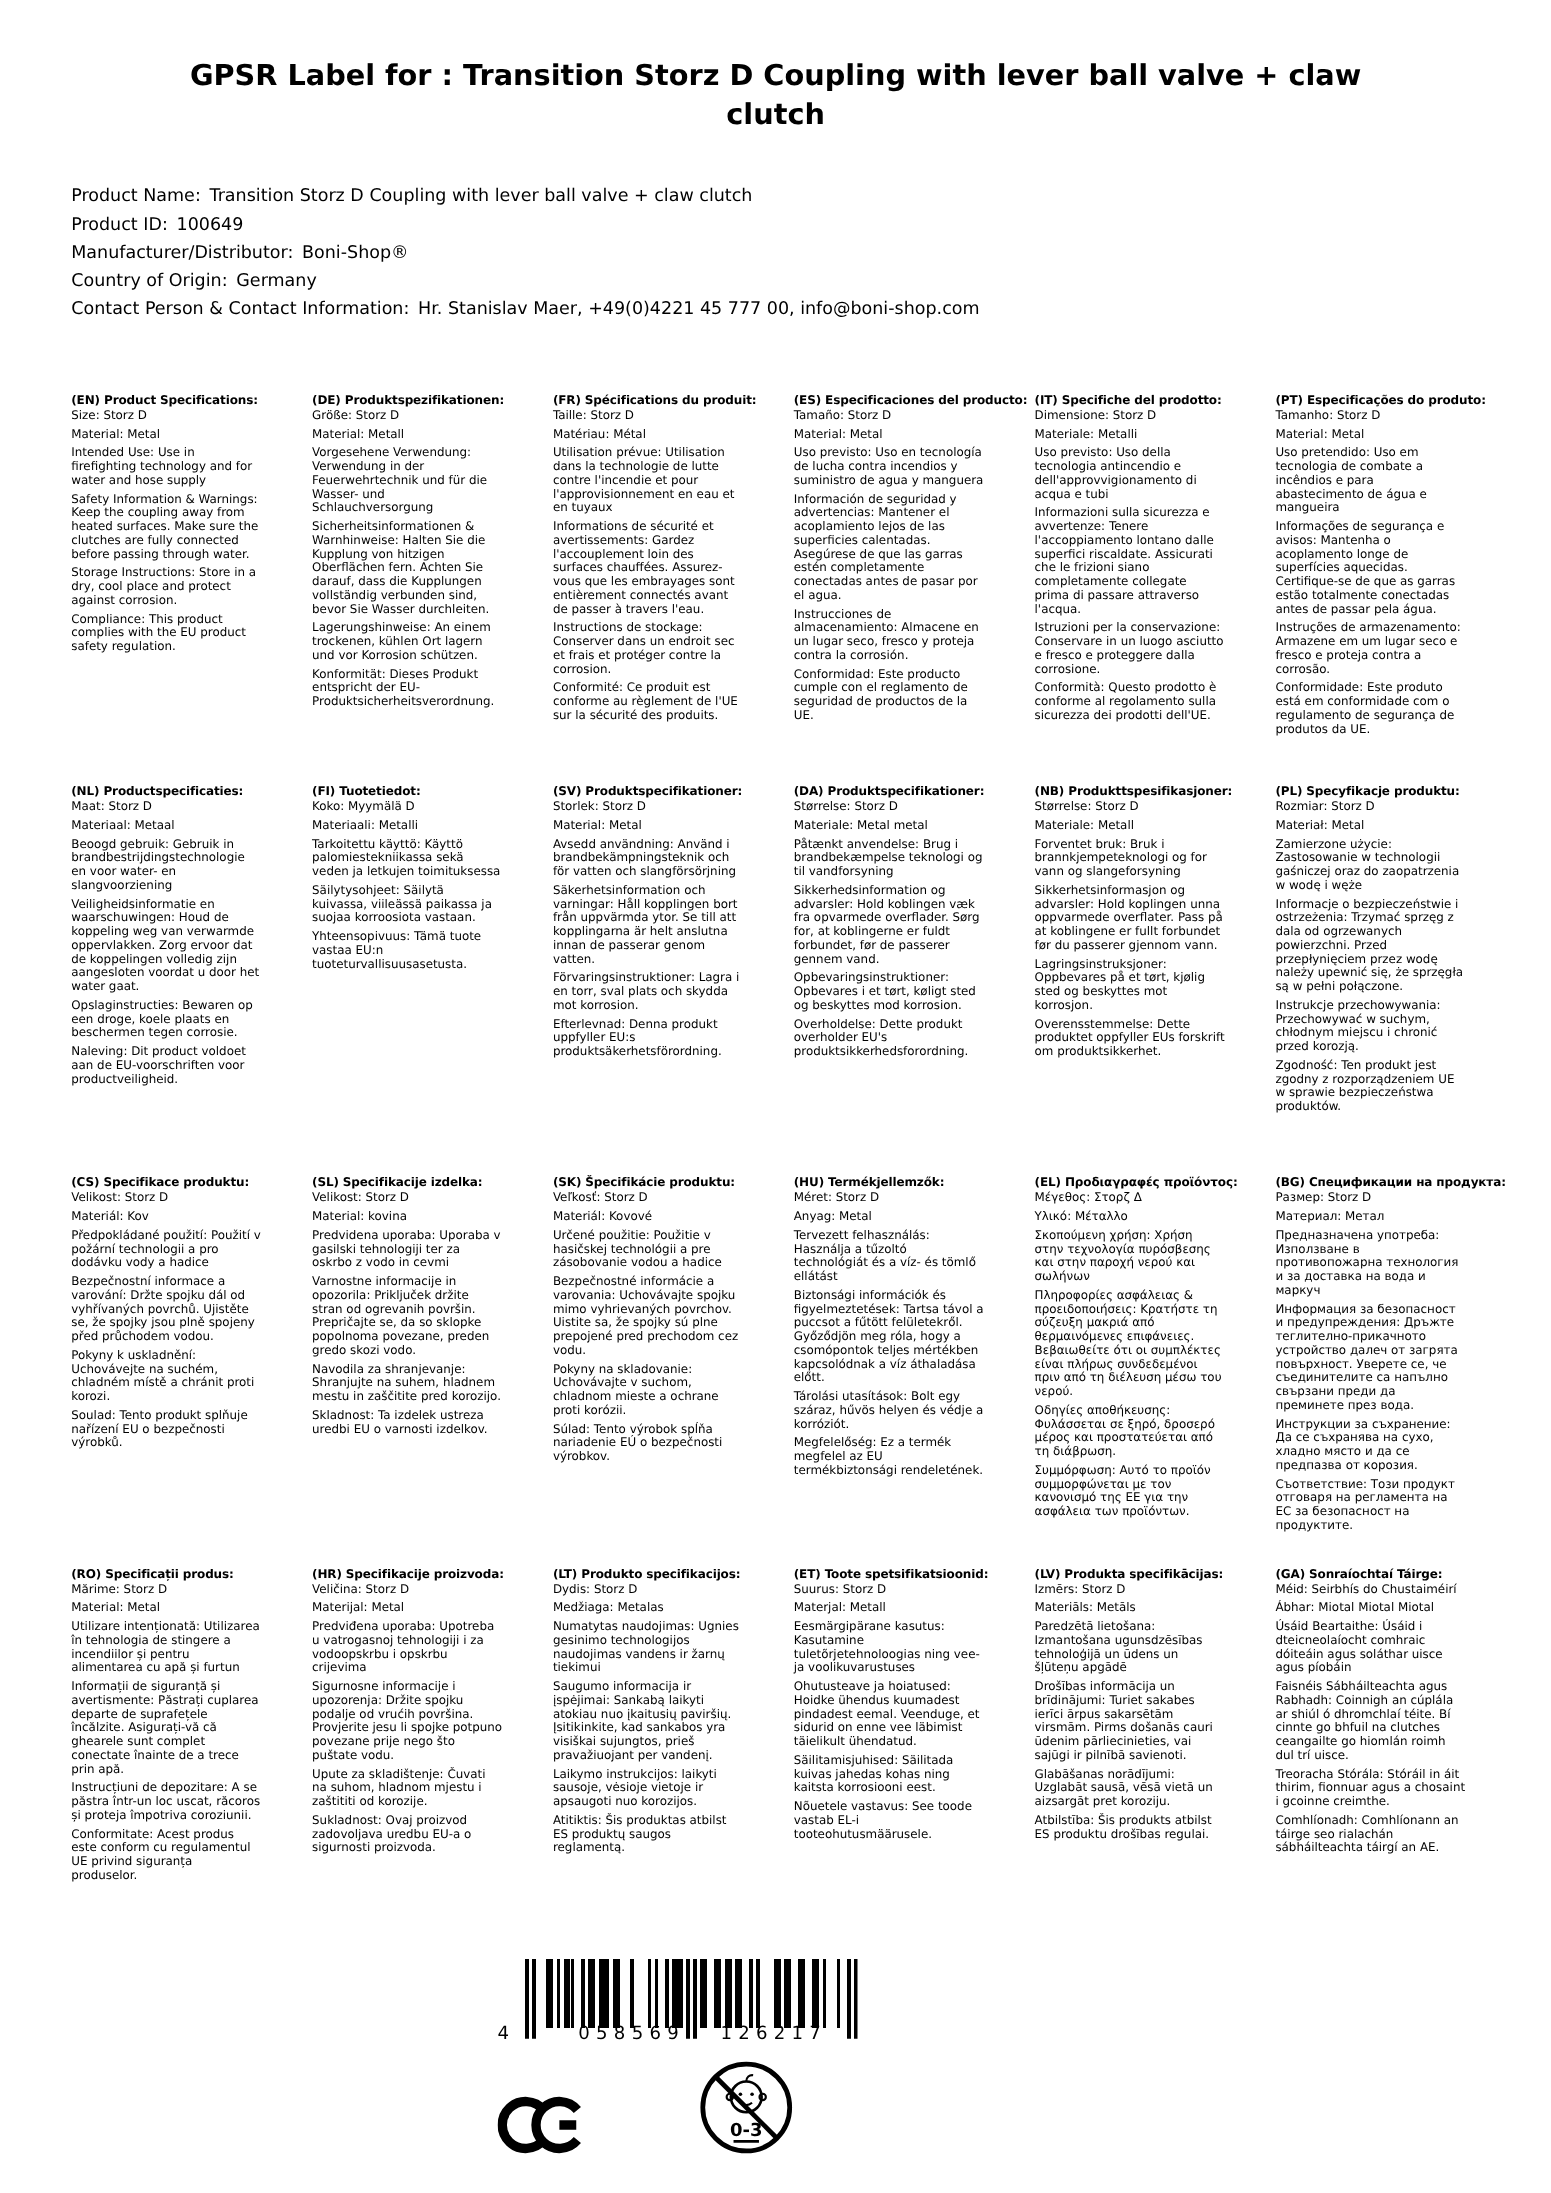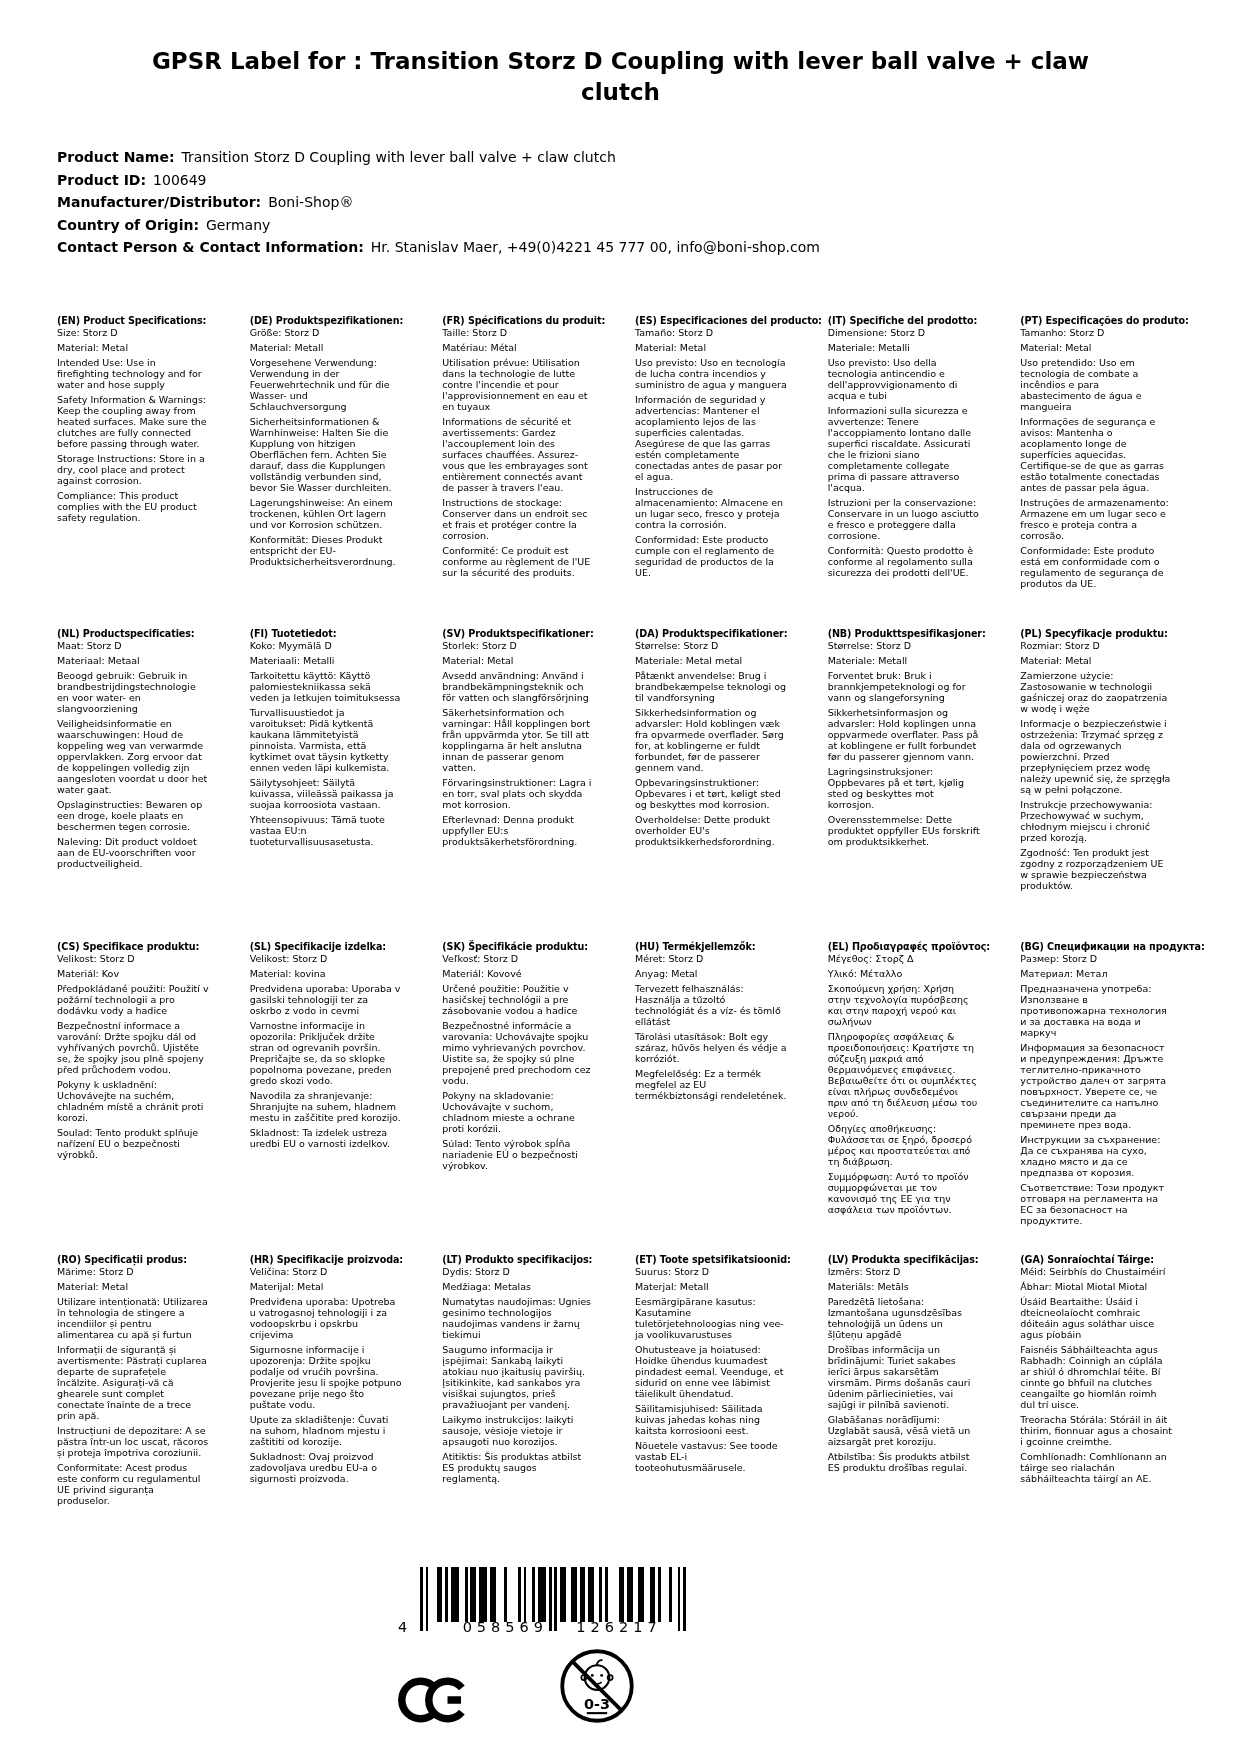--- a/index.html
+++ b/index.html
@@ -9,21 +9,21 @@
     position:relative;overflow:hidden;
   }
   .page-title{
     max-width:960px;margin:46px auto 0 auto;text-align:center;
     font-size:23px;font-weight:bold;line-height:1.35;
   }
   .product-info{
     margin:38px 0 0 57px;font-size:14px;line-height:22.5px;
   }
   .field-row{white-space:nowrap;}
-  .field-label{font-weight:bold;margin-right:7px;}
+  .field-label{font-weight:normal;margin-right:7px;}
   .lang-grid{
     margin:56px 28px 0 57px;
     display:grid;
     grid-template-columns:repeat(6,1fr);
     grid-template-rows:repeat(4,313px);
   }
   .lang-block{font-size:9.5px;line-height:11px;overflow:visible;}
   .lang-header{
     font-weight:bold;font-size:9.6px;white-space:nowrap;
     letter-spacing:-0.1px;margin:0 0 1px 0;
@@ -118,21 +118,20 @@
       <p>Beoogd gebruik: Gebruik in brandbestrijdingstechnologie en voor water- en slangvoorziening</p>
       <p>Veiligheidsinformatie en waarschuwingen: Houd de koppeling weg van verwarmde oppervlakken. Zorg ervoor dat de koppelingen volledig zijn aangesloten voordat u door het water gaat.</p>
       <p>Opslaginstructies: Bewaren op een droge, koele plaats en beschermen tegen corrosie.</p>
       <p>Naleving: Dit product voldoet aan de EU-voorschriften voor productveiligheid.</p>
     </div>
     <div class="lang-block">
       <div class="lang-header">(FI) Tuotetiedot:</div>
       <p>Koko: Myymälä D</p>
       <p>Materiaali: Metalli</p>
       <p>Tarkoitettu käyttö: Käyttö palomiestekniikassa sekä veden ja letkujen toimituksessa</p>
-      <p>Turvallisuustiedot ja varoitukset: Pidä kytkentä kaukana lämmitetyistä pinnoista. Varmista, että kytkimet ovat täysin kytketty ennen veden läpi kulkemista.</p>
       <p>Säilytysohjeet: Säilytä kuivassa, viileässä paikassa ja suojaa korroosiota vastaan.</p>
       <p>Yhteensopivuus: Tämä tuote vastaa EU:n tuoteturvallisuusasetusta.</p>
     </div>
     <div class="lang-block">
       <div class="lang-header">(SV) Produktspecifikationer:</div>
       <p>Storlek: Storz D</p>
       <p>Material: Metal</p>
       <p>Avsedd användning: Använd i brandbekämpningsteknik och för vatten och slangförsörjning</p>
       <p>Säkerhetsinformation och varningar: Håll kopplingen bort från uppvärmda ytor. Se till att kopplingarna är helt anslutna innan de passerar genom vatten.</p>
       <p>Förvaringsinstruktioner: Lagra i en torr, sval plats och skydda mot korrosion.</p>
@@ -190,20 +189,21 @@
       <p>Určené použitie: Použitie v hasičskej technológii a pre zásobovanie vodou a hadice</p>
       <p>Bezpečnostné informácie a varovania: Uchovávajte spojku mimo vyhrievaných povrchov. Uistite sa, že spojky sú plne prepojené pred prechodom cez vodu.</p>
       <p>Pokyny na skladovanie: Uchovávajte v suchom, chladnom mieste a ochrane proti korózii.</p>
       <p>Súlad: Tento výrobok spĺňa nariadenie EÚ o bezpečnosti výrobkov.</p>
     </div>
     <div class="lang-block">
       <div class="lang-header">(HU) Termékjellemzők:</div>
       <p>Méret: Storz D</p>
       <p>Anyag: Metal</p>
       <p>Tervezett felhasználás: Használja a tűzoltó technológiát és a víz- és tömlő ellátást</p>
+      <p>Biztonsági információk és figyelmeztetések: Tartsa távol a puccsot a fűtött felületekről. Győződjön meg róla, hogy a csomópontok teljes mértékben kapcsolódnak a víz áthaladása előtt.</p>
       <p>Tárolási utasítások: Bolt egy száraz, hűvös helyen és védje a korróziót.</p>
       <p>Megfelelőség: Ez a termék megfelel az EU termékbiztonsági rendeletének.</p>
     </div>
     <div class="lang-block">
       <div class="lang-header">(EL) Προδιαγραφές προϊόντος:</div>
       <p>Μέγεθος: Στορζ Δ</p>
       <p>Υλικό: Μέταλλο</p>
       <p>Σκοπούμενη χρήση: Χρήση στην τεχνολογία πυρόσβεσης και στην παροχή νερού και σωλήνων</p>
       <p>Πληροφορίες ασφάλειας &amp; προειδοποιήσεις: Κρατήστε τη σύζευξη μακριά από θερμαινόμενες επιφάνειες. Βεβαιωθείτε ότι οι συμπλέκτες είναι πλήρως συνδεδεμένοι πριν από τη διέλευση μέσω του νερού.</p>
       <p>Οδηγίες αποθήκευσης: Φυλάσσεται σε ξηρό, δροσερό μέρος και προστατεύεται από τη διάβρωση.</p>

